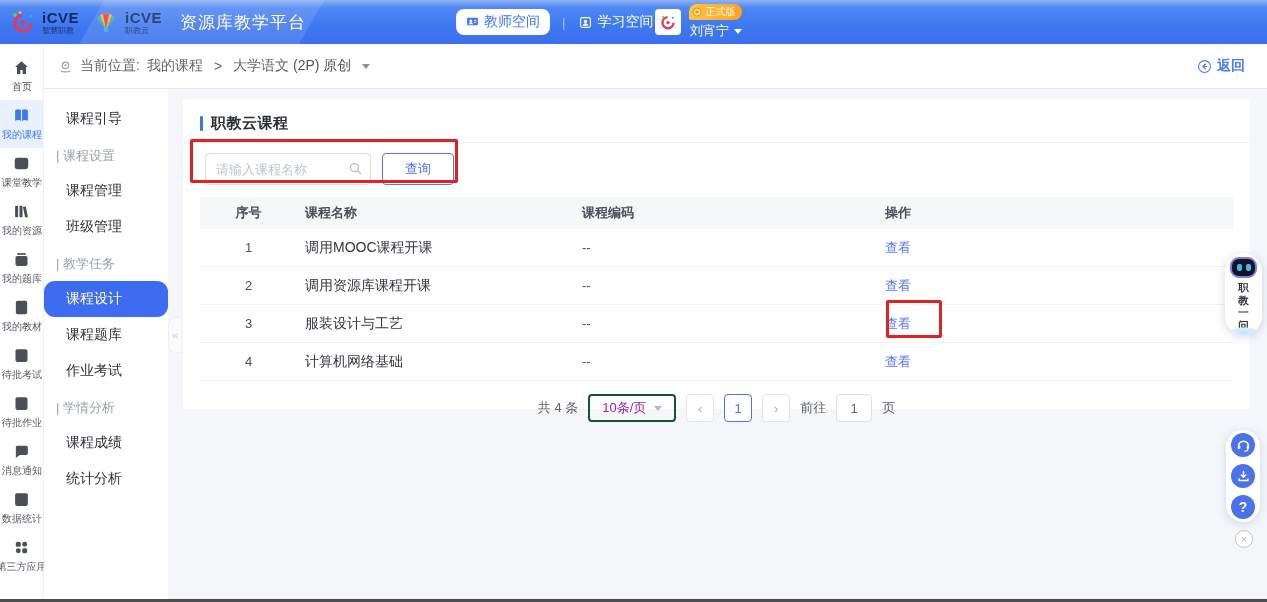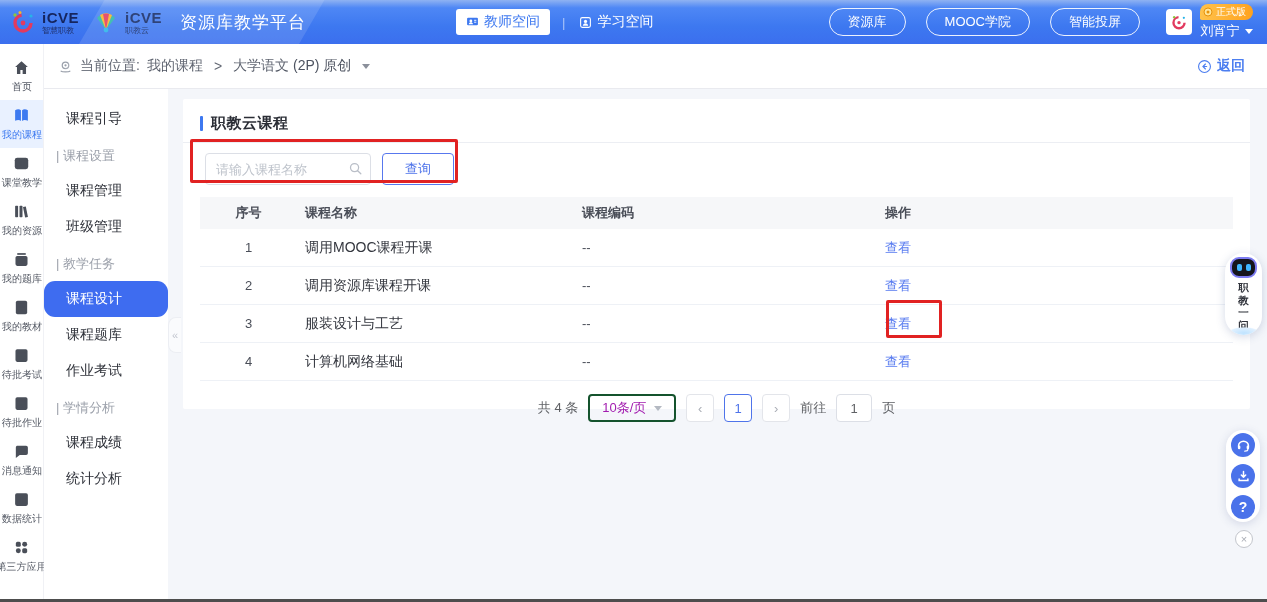--- a/index.html
+++ b/index.html
@@ -16,21 +16,21 @@
             background:rgba(255,255,255,.12); transform:skewX(-30deg); pointer-events:none; }
   .logo { display:flex; align-items:center; gap:6px; margin-right:14px; }
   .logo-txt { line-height:1; }
   .logo-brand { font-size:15px; font-weight:bold; color:#15255e; letter-spacing:.5px; }
   .logo-sub { font-size:8px; color:#20306b; margin-top:2px; }
   .logo2 .logo-brand, .logo2 .logo-sub { color:#132a66; }
   .platform-title { color:#fff; font-size:17px; margin-left:4px; letter-spacing:1px; }
 
   .top-nav { display:flex; align-items:center; gap:12px; margin-left:150px; }
   .nav-pill { display:flex; align-items:center; gap:5px; font-size:14px; cursor:pointer; }
-  .nav-pill.active { background:#fff; color:#3d78f0; border-radius:3px; padding:4px 10px; }
+  .nav-pill.active { background:#fff; color:#3d78f0; border-radius:8px; padding:4px 10px; }
   .nav-pill.plain { color:#fff; padding:4px 2px; }
   .nav-div { color:rgba(255,255,255,.55); font-size:13px; }
 
   .quick-links { display:flex; align-items:center; gap:20px; margin-left:auto; margin-right:26px; }
   .qlink { border:1px solid rgba(255,255,255,.9); color:#fff; font-size:13px; border-radius:14px;
            padding:4px 18px; cursor:pointer; white-space:nowrap; }
 
   .user-cluster { display:flex; align-items:center; gap:8px; }
   .avatar { width:26px; height:26px; background:#fff; border-radius:4px; display:flex;
             align-items:center; justify-content:center; }
@@ -196,25 +196,20 @@
       <div class="nav-pill plain">
         <svg width="13" height="13" viewBox="0 0 24 24">
           <rect x="3" y="3" width="18" height="18" rx="3" fill="none" stroke="#fff" stroke-width="2"></rect>
           <circle cx="12" cy="10" r="3" fill="#fff"></circle>
           <path d="M7 18c.8-3 3-4.4 5-4.4s4.2 1.4 5 4.4z" fill="#fff"></path>
         </svg>
         <span>学习空间</span>
       </div>
     </div>
 
-    <div class="quick-links">
-      <div class="qlink">资源库</div>
-      <div class="qlink">MOOC学院</div>
-      <div class="qlink">智能投屏</div>
-    </div>
 
     <div class="user-cluster">
       <div class="avatar">
         <svg width="18" height="18" viewBox="0 0 26 26">
           <circle cx="13" cy="14" r="8" fill="none" stroke="#e23a5f" stroke-width="3.4" stroke-dasharray="36 14"></circle>
           <circle cx="13" cy="14" r="2.4" fill="#e23a5f"></circle>
           <circle cx="6" cy="6" r="1.7" fill="#8cc63f"></circle>
           <circle cx="20" cy="7" r="1.6" fill="#27b3e8"></circle>
         </svg>
       </div>

